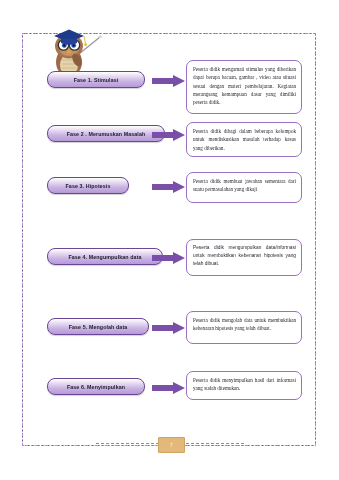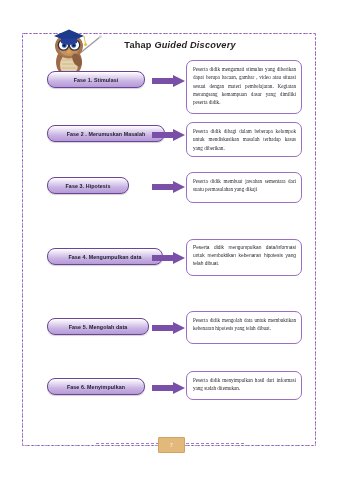--- a/index.html
+++ b/index.html
@@ -193,24 +193,20 @@
       <path d="M17 14.5 v4.5 q8 4 16 0 v-4.5" fill="#25409a"></path>
       <line x1="40" y1="12" x2="41.5" y2="20" stroke="#e0c24a" stroke-width="1"></line>
       <circle cx="41.6" cy="20.6" r="1.5" fill="#e0c24a"></circle>
 
       <ellipse cx="33" cy="36" rx="4" ry="7" fill="#8c5e40" transform="rotate(-28 33 36)"></ellipse>
 
       <path d="M21 52 l-2 3 M25 53 l0 3 M29 52 l2 3" stroke="#e9a23b" stroke-width="1.3" fill="none"></path>
     </svg>
   </div>
 
-  <div class="title">
-    <span class="t-reg">Tahap</span>
-    <span class="t-ital">Guided Discovery</span>
-  </div>
 
   <div class="row">
     <div class="phase" style="top:71px;width:98px;">
       <span class="phase-label">Fase 1. Stimulasi</span>
     </div>
     <div class="arrow" style="top:73px;">
       <svg viewBox="0 0 33 12" width="33" height="12">
         <path d="M0 3 H21 V0 L33 6 L21 12 V9 H0 Z" fill="#7a4fa8"></path>
       </svg>
     </div>

